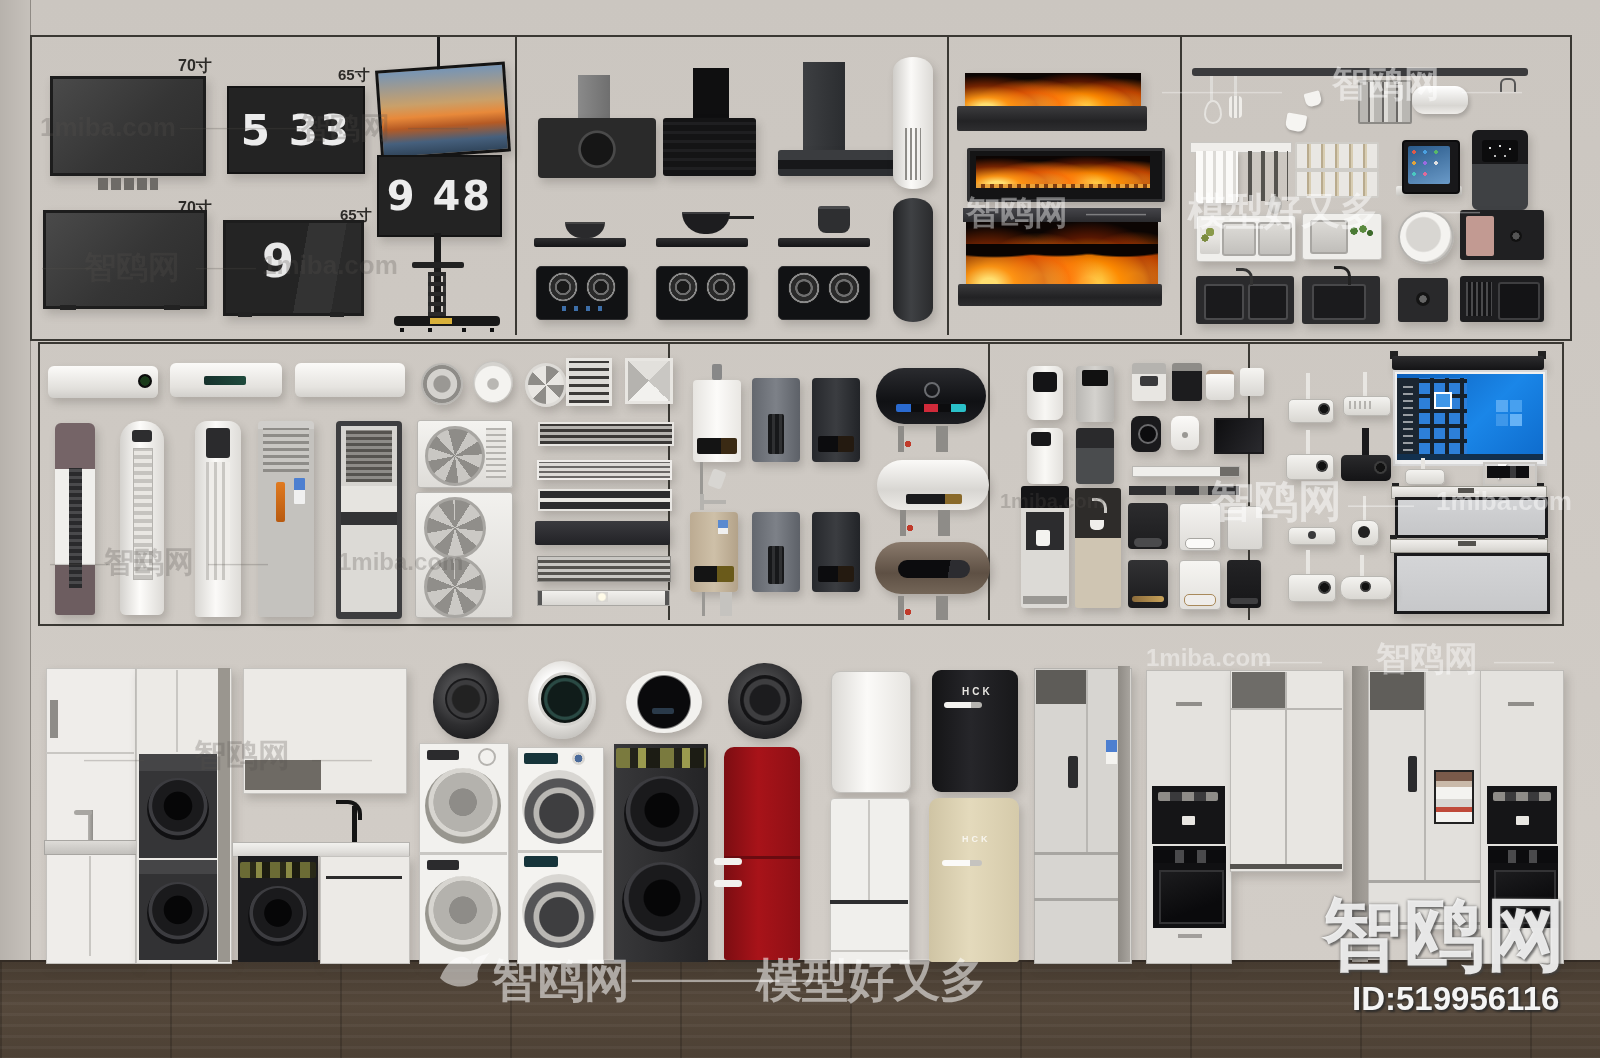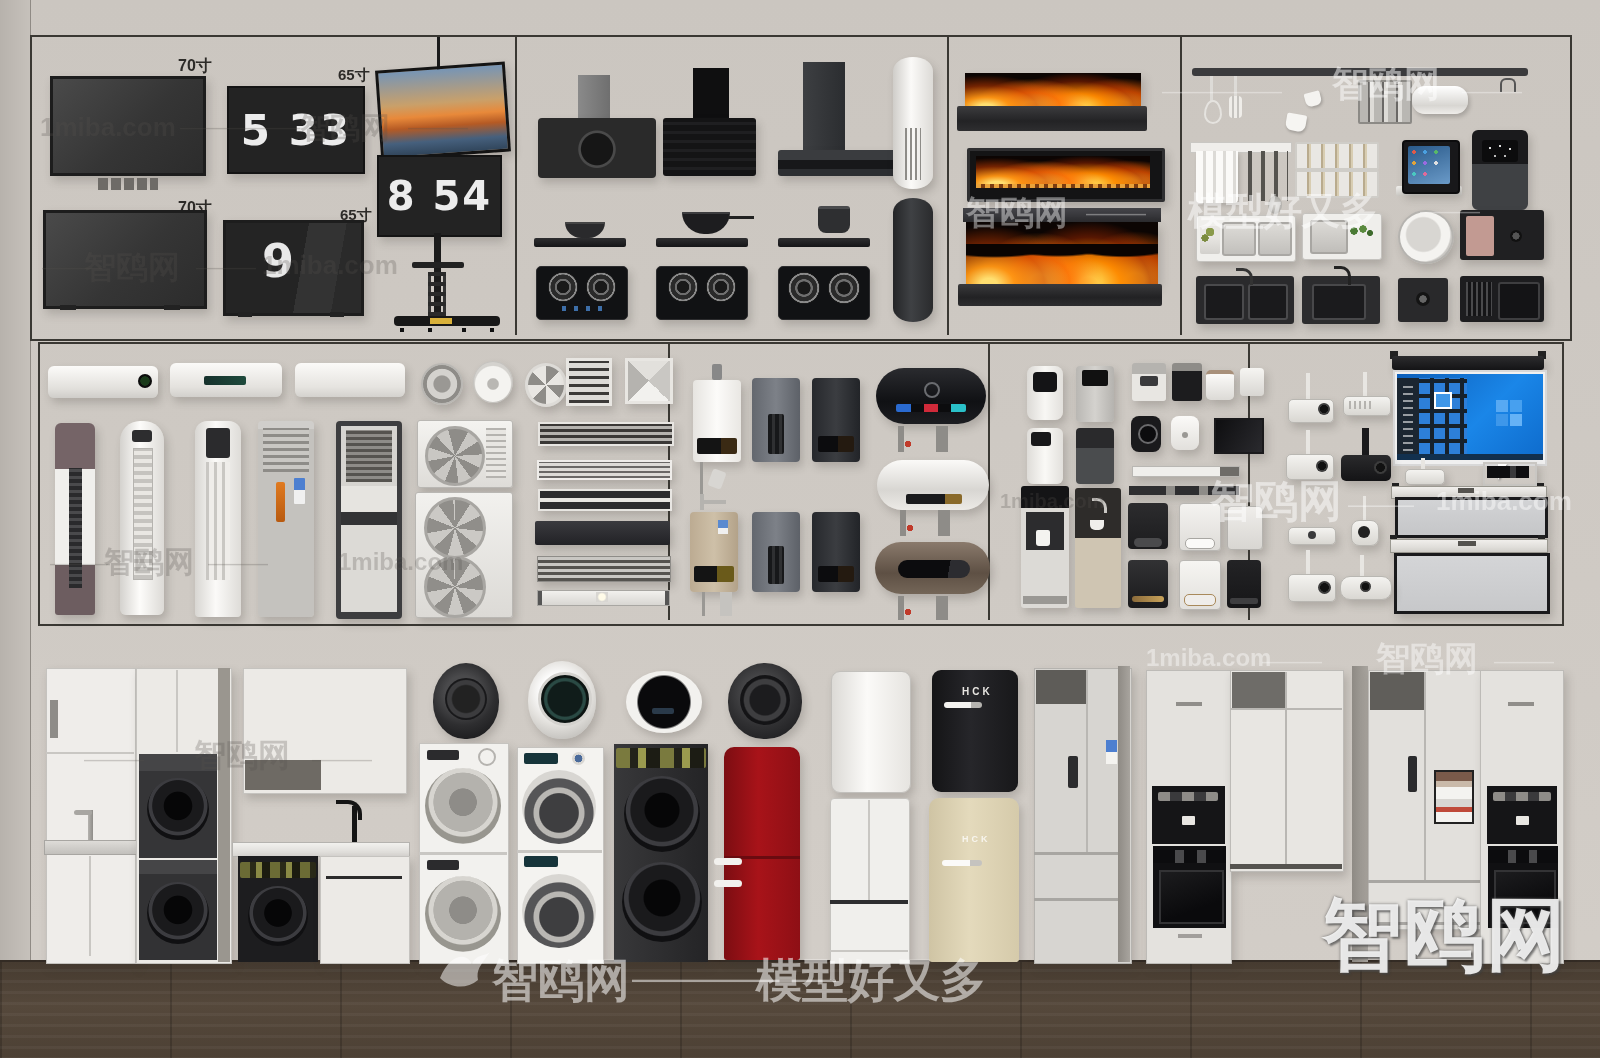--- a/index.html
+++ b/index.html
@@ -56,21 +56,21 @@
   <div class="a" style="left:437px;top:37px;width:3px;height:34px;background:#1a1a1a;"></div>
   <div class="a sh" style="left:378px;top:66px;width:124px;height:84px;border:3px solid #141414;transform:rotate(-4deg);
     background:linear-gradient(180deg,#7795b5 0%,#c9a06a 40%,#e8893a 55%,#b55a24 68%,#46607d 85%,#31465c 100%);"></div>
   <div class="lab" style="left:178px;top:198px;font-size:16px;">70寸</div>
   <div class="tv sh" style="left:43px;top:210px;width:158px;height:93px;"></div>
   <div class="a" style="left:60px;top:305px;width:120px;height:5px;background:linear-gradient(90deg,#222 0 16px,transparent 16px 104px,#222 104px);"></div>
   <div class="lab" style="left:340px;top:206px;font-size:15px;">65寸</div>
   <div class="tv sh" style="left:223px;top:220px;width:135px;height:90px;background:linear-gradient(100deg,#242424 0 55%,#333 55% 80%,#2a2a2a 80%);"></div>
   <div class="a" style="left:262px;top:234px;font-size:46px;font-weight:bold;color:#e8e8e8;font-family:'DejaVu Sans',sans-serif;">9</div>
   <div class="a" style="left:238px;top:312px;width:106px;height:5px;background:linear-gradient(90deg,#222 0 14px,transparent 14px 92px,#222 92px);"></div>
-  <div class="flip sh" style="left:377px;top:155px;width:121px;height:78px;font-size:40px;">8 54</div>
+  <div class="flip sh" style="left:377px;top:155px;width:121px;height:78px;font-size:40px;">9 48</div>
   <div class="a" style="left:434px;top:233px;width:7px;height:85px;background:#1b1b1b;"></div>
   <div class="a" style="left:412px;top:262px;width:52px;height:6px;background:#222;border-radius:2px;"></div>
   <div class="a" style="left:428px;top:272px;width:18px;height:44px;background:repeating-linear-gradient(0deg,#2a2a2a 0 4px,transparent 4px 10px),linear-gradient(90deg,#333 0 3px,transparent 3px 15px,#333 15px);"></div>
   <div class="a" style="left:394px;top:316px;width:106px;height:10px;background:#181818;border-radius:4px;"></div>
   <div class="a" style="left:430px;top:318px;width:22px;height:6px;background:#d9b13a;"></div>
   <div class="a" style="left:396px;top:326px;width:102px;height:8px;background:radial-gradient(circle 4px at 6px 4px,#111 55%,transparent 60%),radial-gradient(circle 4px at 34px 4px,#111 55%,transparent 60%),radial-gradient(circle 4px at 68px 4px,#111 55%,transparent 60%),radial-gradient(circle 4px at 96px 4px,#111 55%,transparent 60%);"></div>
 
   <div class="a" style="left:578px;top:75px;width:32px;height:48px;background:linear-gradient(90deg,#8a8a8a,#6f6f6f);"></div>
   <div class="a sh" style="left:538px;top:118px;width:118px;height:60px;border-radius:4px;
     background:radial-gradient(circle 26px at 50% 52%,#161616 0 60%,#4a4a4a 64% 70%,#2a2a2a 74%),repeating-linear-gradient(0deg,#3a3a3a 0 3px,#565656 3px 6px),#333;"></div>
@@ -518,14 +518,15 @@
   <div class="wm" style="left:1494px;top:650px;font-size:20px;color:rgba(255,255,255,.35);">———</div>
 
   <svg class="a" style="left:436px;top:944px;" width="56" height="48" viewBox="0 0 56 48">
     <path d="M4 34 C14 10 30 8 36 20 C40 10 50 12 54 8 C44 22 40 26 42 36 C30 46 14 44 4 34 Z" fill="rgba(255,255,255,.5)"></path>
   </svg>
   <div class="wm" style="left:492px;top:950px;font-size:46px;font-weight:bold;color:rgba(255,255,255,.55);">智鸥网</div>
   <div class="wm" style="left:632px;top:958px;font-size:34px;color:rgba(255,255,255,.5);">——————</div>
   <div class="wm" style="left:756px;top:950px;font-size:46px;font-weight:bold;color:rgba(255,255,255,.55);">模型好又多</div>
 
   <div class="wm" style="left:1322px;top:882px;font-size:80px;font-weight:bold;letter-spacing:2px;color:rgba(255,255,255,.85);text-shadow:0 0 3px rgba(90,90,90,.9),2px 2px 2px rgba(60,60,60,.6);">智鸥网</div>
+  <div class="wm" style="left:1352px;top:980px;font-size:33px;font-weight:bold;color:#f4f4f4;text-shadow:0 0 3px rgba(50,50,50,.95),2px 2px 2px rgba(40,40,40,.8);">ID:519956116</div>
 
 </div>
 
 </body></html>

